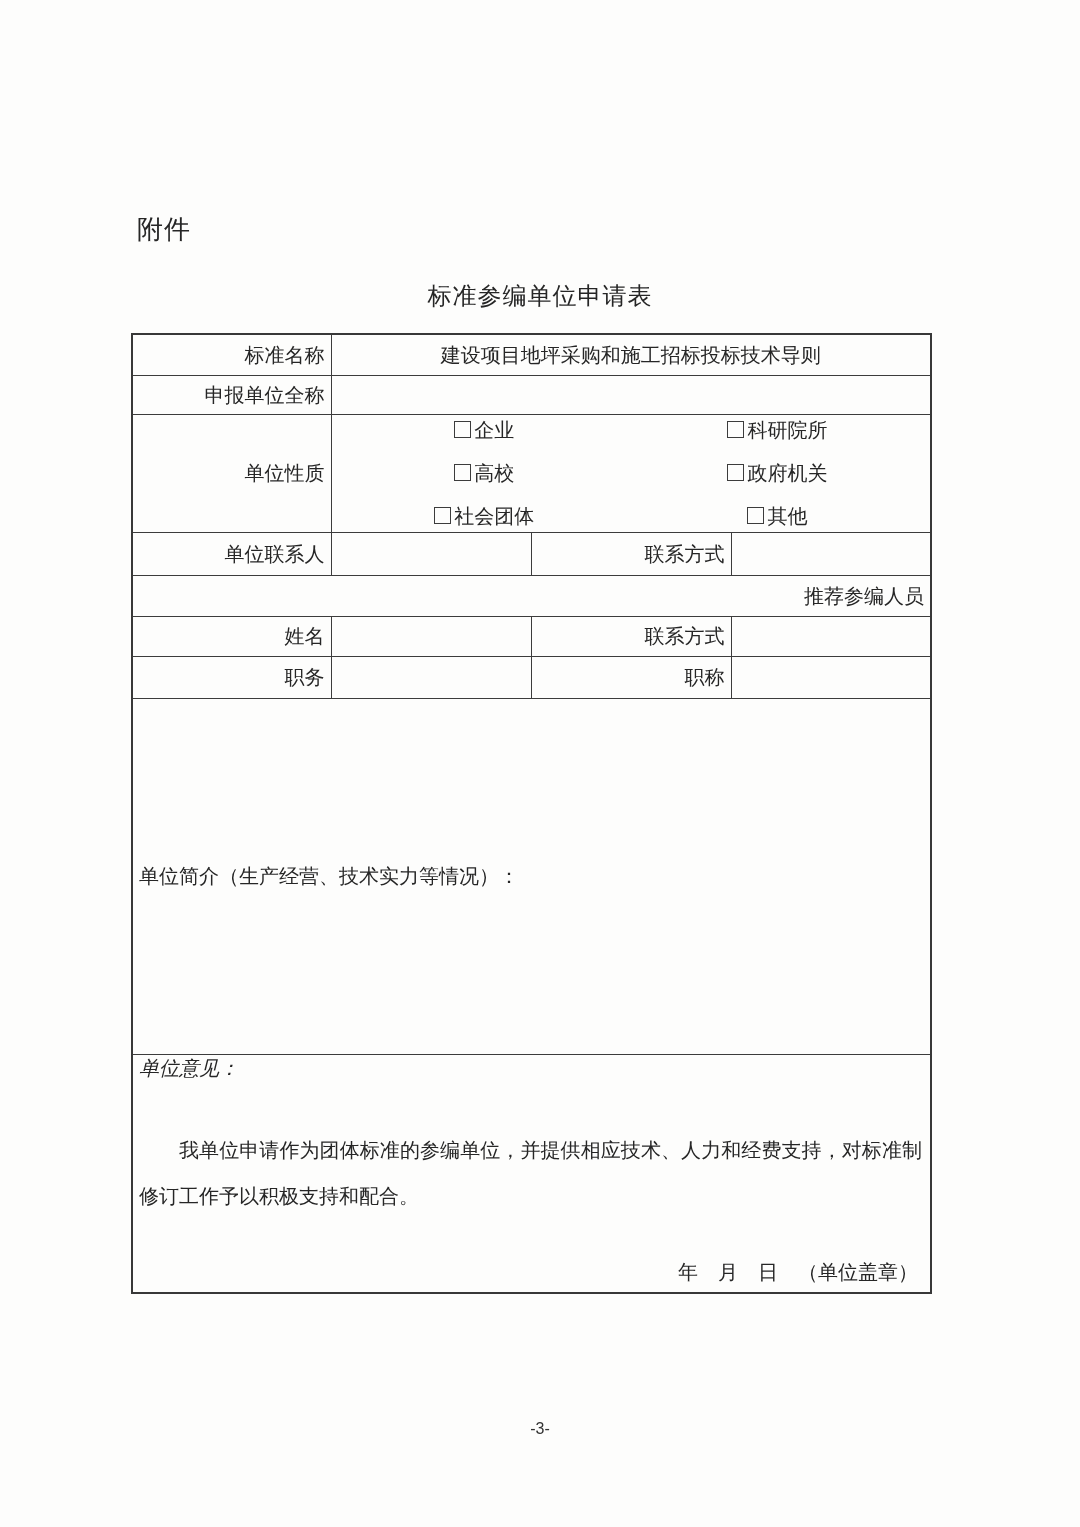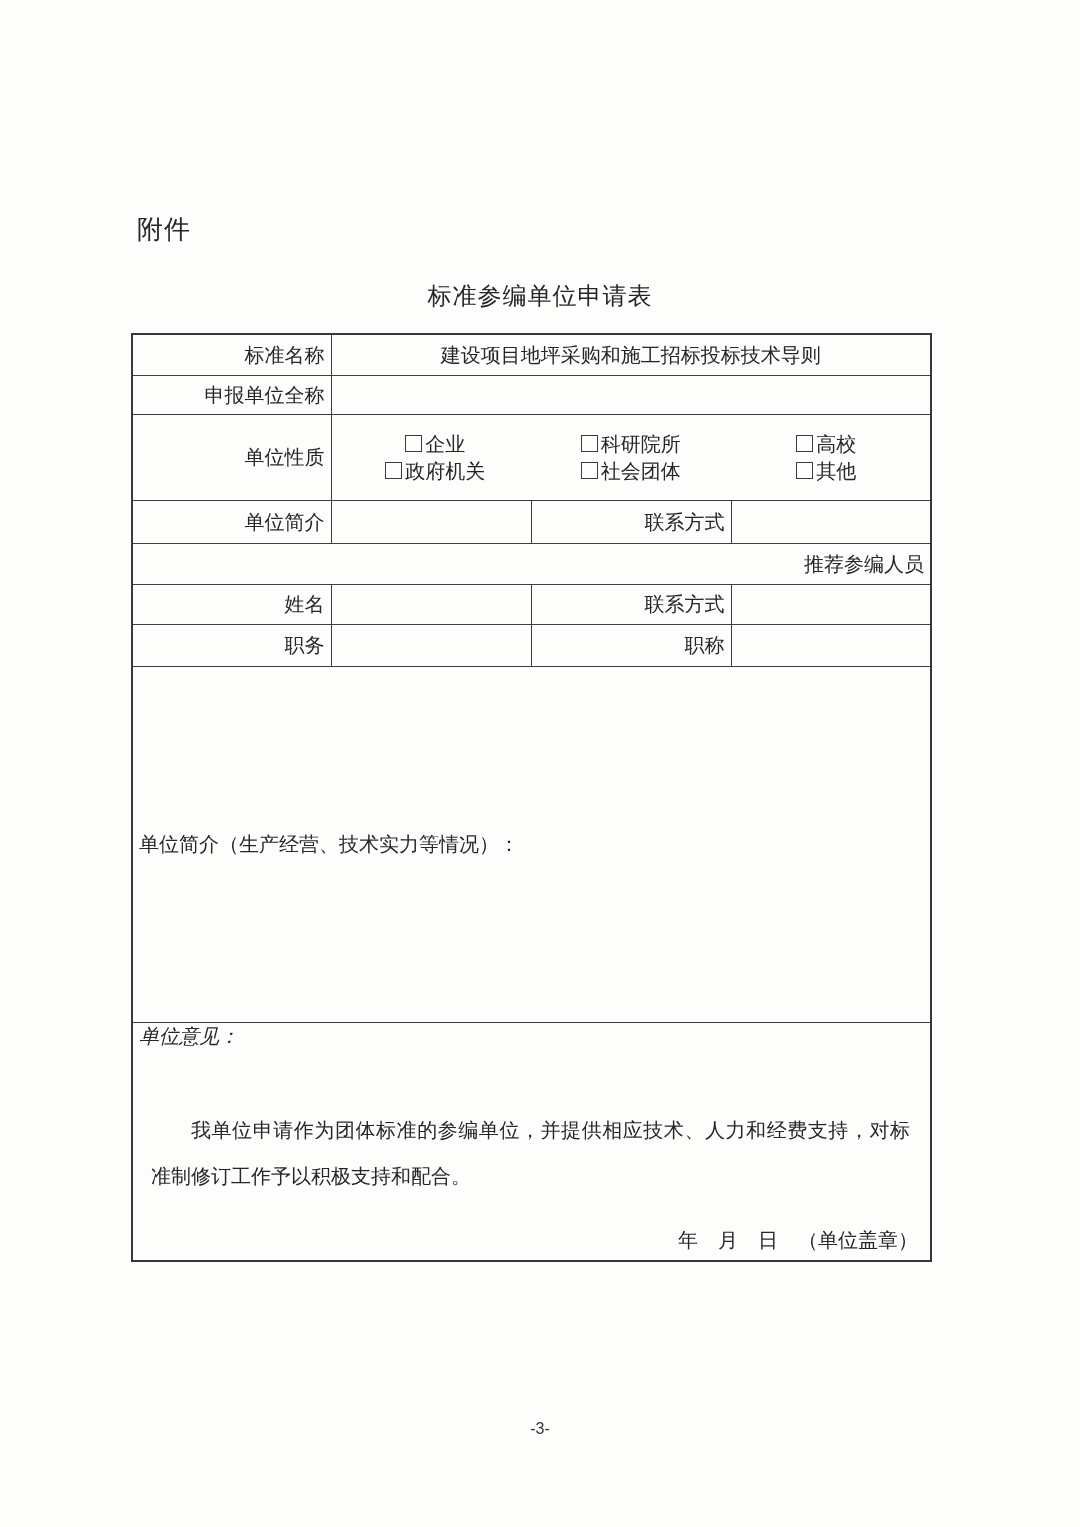--- a/index.html
+++ b/index.html
@@ -57,21 +57,22 @@
   tr.r3 td { height: 85px; }
   tr.r4 td { height: 42px; }
   tr.r5 td { height: 41px; }
   tr.r6 td { height: 40px; }
   tr.r7 td { height: 39px; }
   tr.r8 td { height: 41px; }
   tr.r9 td { height: 355px; }
   tr.r10 td { height: 237px; }
   .cbx-grid {
     display: grid;
-    grid-template-columns: 1fr 1fr 1fr;
+    grid-template-columns: 1fr 1fr;
+    row-gap: 16px;
     padding: 2px 0;
   }
   .cbx-item {
     text-align: center;
     white-space: nowrap;
   }
   .cbx {
     display: inline-block;
     width: 15px;
     height: 15px;
@@ -94,21 +95,21 @@
     position: absolute;
     left: 0;
     top: 0;
     font-style: italic;
   }
   .opinion-statement {
     position: absolute;
     left: 0;
     right: 2px;
     top: 72px;
-    margin: 12px;
+    margin: 0;
     text-indent: 2em;
     line-height: 2.3em;
     text-align: justify;
   }
   .opinion-dateseal {
     position: absolute;
     right: 6px;
     bottom: 6px;
     white-space: pre;
   }
@@ -153,21 +154,21 @@
           <span class="cbx-item"><span class="cbx"></span><span>企业</span></span>
           <span class="cbx-item"><span class="cbx"></span><span>科研院所</span></span>
           <span class="cbx-item"><span class="cbx"></span><span>高校</span></span>
           <span class="cbx-item"><span class="cbx"></span><span>政府机关</span></span>
           <span class="cbx-item"><span class="cbx"></span><span>社会团体</span></span>
           <span class="cbx-item"><span class="cbx"></span><span>其他</span></span>
         </div>
       </td>
     </tr>
     <tr class="r4">
-      <td class="lbl">单位简介</td>
+      <td class="lbl">单位联系人</td>
       <td></td>
       <td class="lbl">联系方式</td>
       <td></td>
     </tr>
     <tr class="r6">
       <td class="lbl" colspan="4">推荐参编人员</td>
     </tr>
     <tr class="r7">
       <td class="lbl">姓名</td>
       <td></td>

